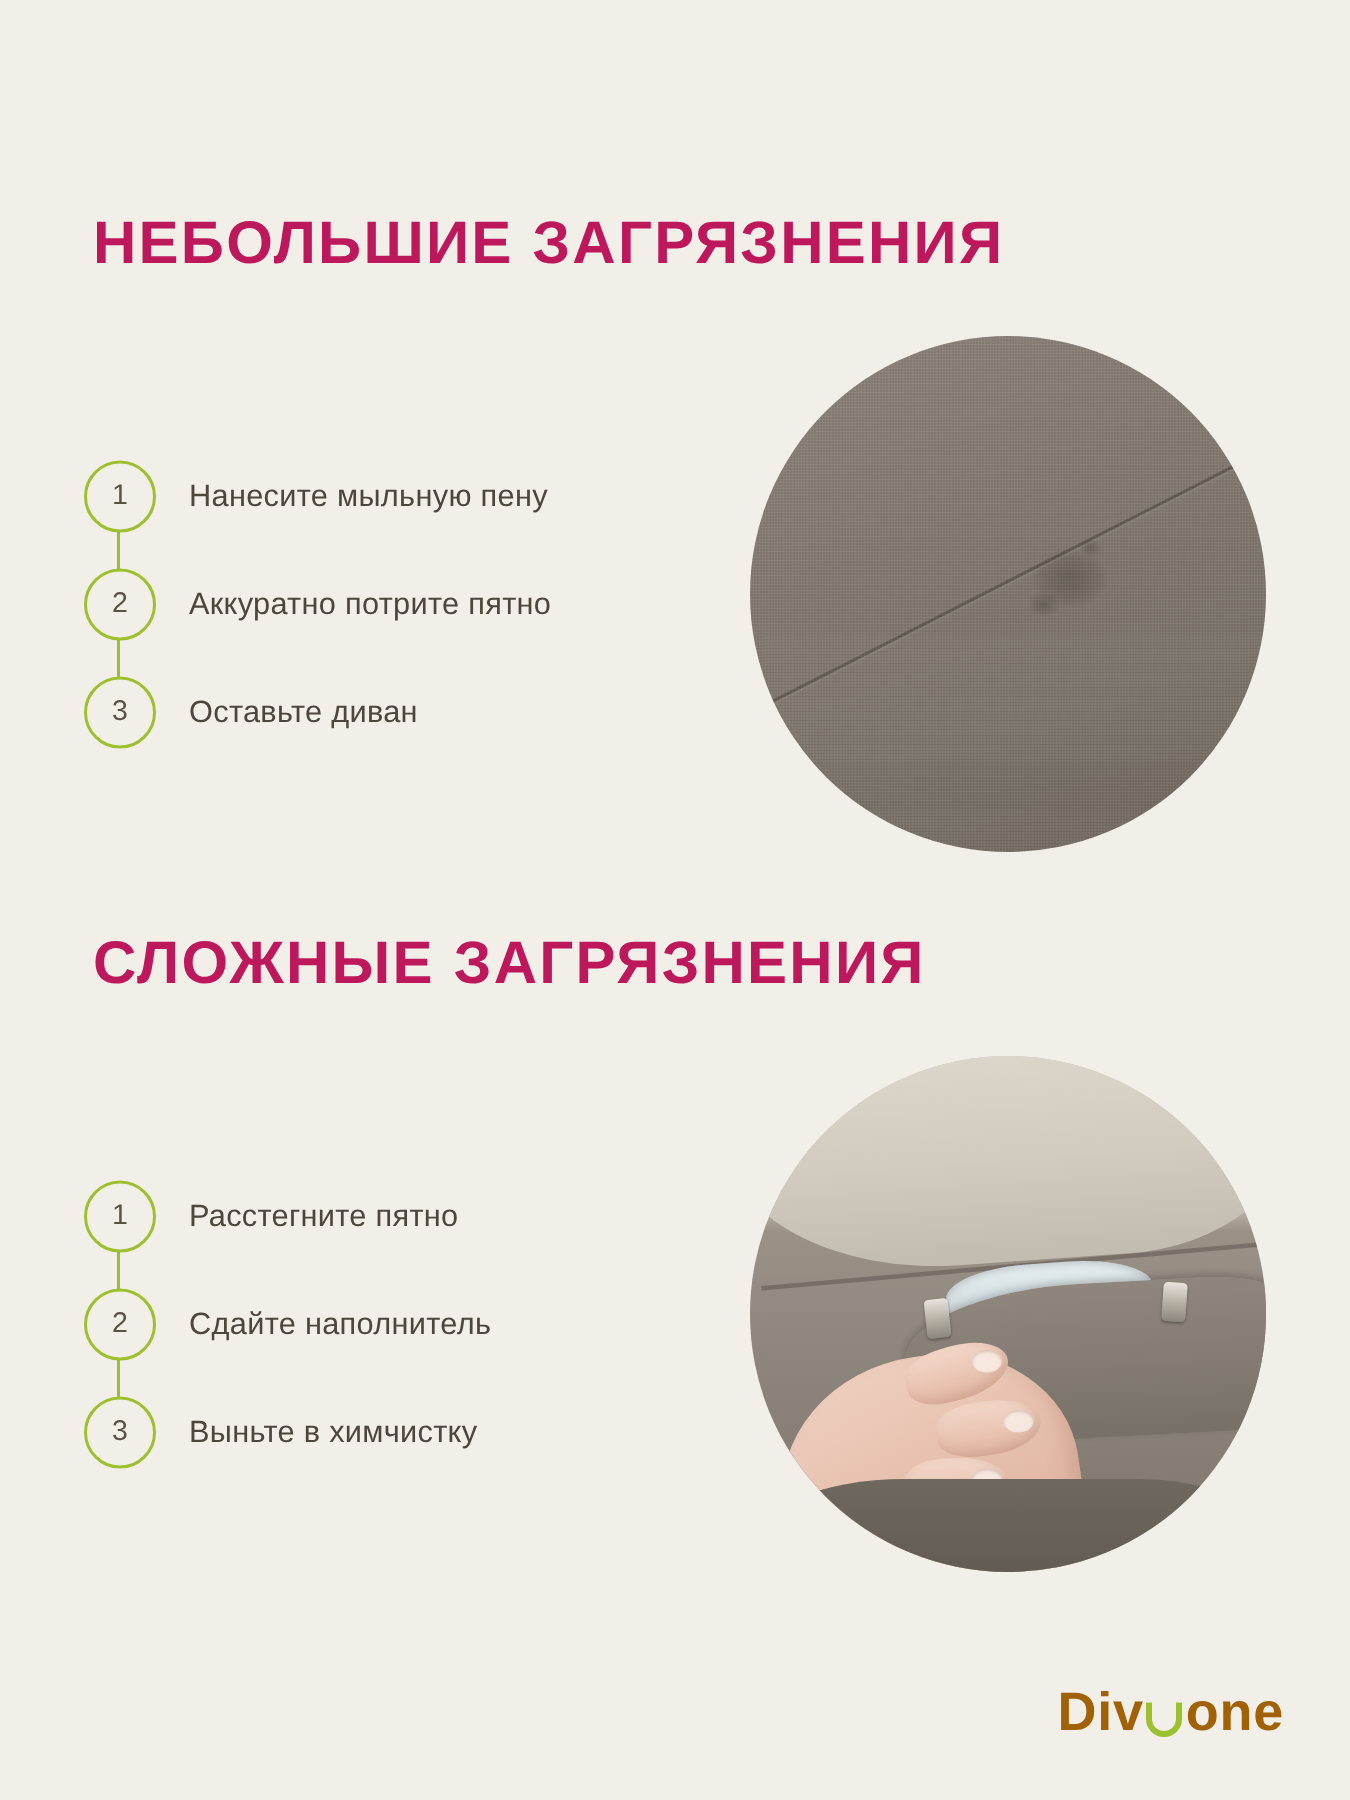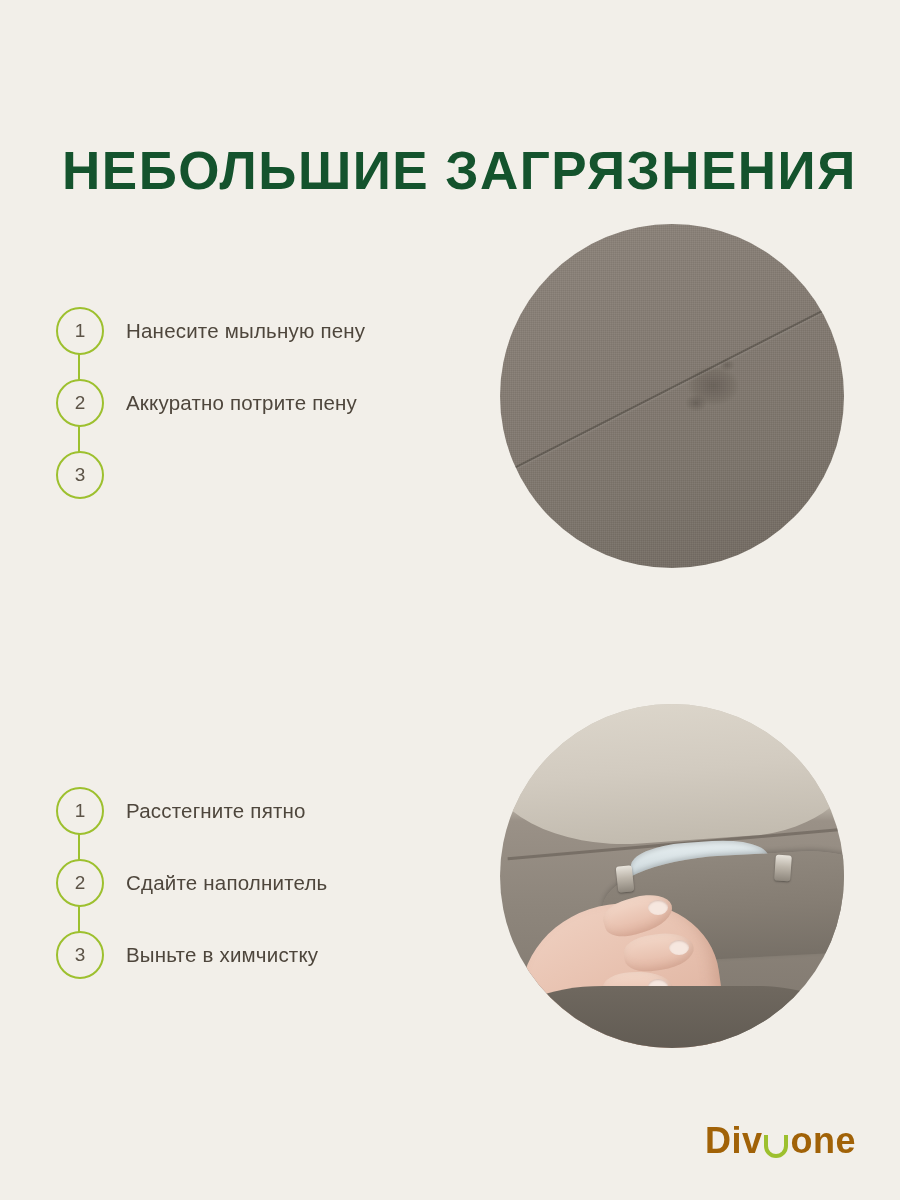--- a/index.html
+++ b/index.html
@@ -18,24 +18,24 @@
   .page {
     position: relative;
     width: 900px;
     height: 1200px;
     background: #f2efe9;
   }
 
   
   .section-title {
     position: absolute;
-    font-size: 53px;
+    font-size: 40px;
     font-weight: bold;
     letter-spacing: 1.5px;
-    color: #14532d;
+    color: #be185d;
     white-space: nowrap;
   }
   #title-1 { left: 62px; top: 140px; }
   #title-2 { left: 62px; top: 620px; }
 
   
   .steps {
     position: absolute;
     width: 400px;
   }
@@ -277,36 +277,38 @@
     <div class="step">
       <div class="step-badge">1</div>
       <div class="step-text">
         <span>Нанесите мыльную пену</span>
       </div>
     </div>
 
     <div class="step">
       <div class="step-badge">2</div>
       <div class="step-text">
-        <span>Аккуратно потрите пену</span>
+        <span>Аккуратно потрите пятно</span>
       </div>
     </div>
 
     <div class="step">
       <div class="step-badge">3</div>
       <div class="step-text">
+        <span>Оставьте диван</span>
       </div>
     </div>
 
   </div>
 
   <div class="photo" id="photo-1">
     <div class="fabric-1"></div>
   </div>
 
+  <div class="section-title" id="title-2">СЛОЖНЫЕ ЗАГРЯЗНЕНИЯ</div>
 
   <div class="steps" id="steps-2">
 
     <div class="step">
       <div class="step-badge">1</div>
       <div class="step-text">
         <span>Расстегните пятно</span>
       </div>
     </div>
 

